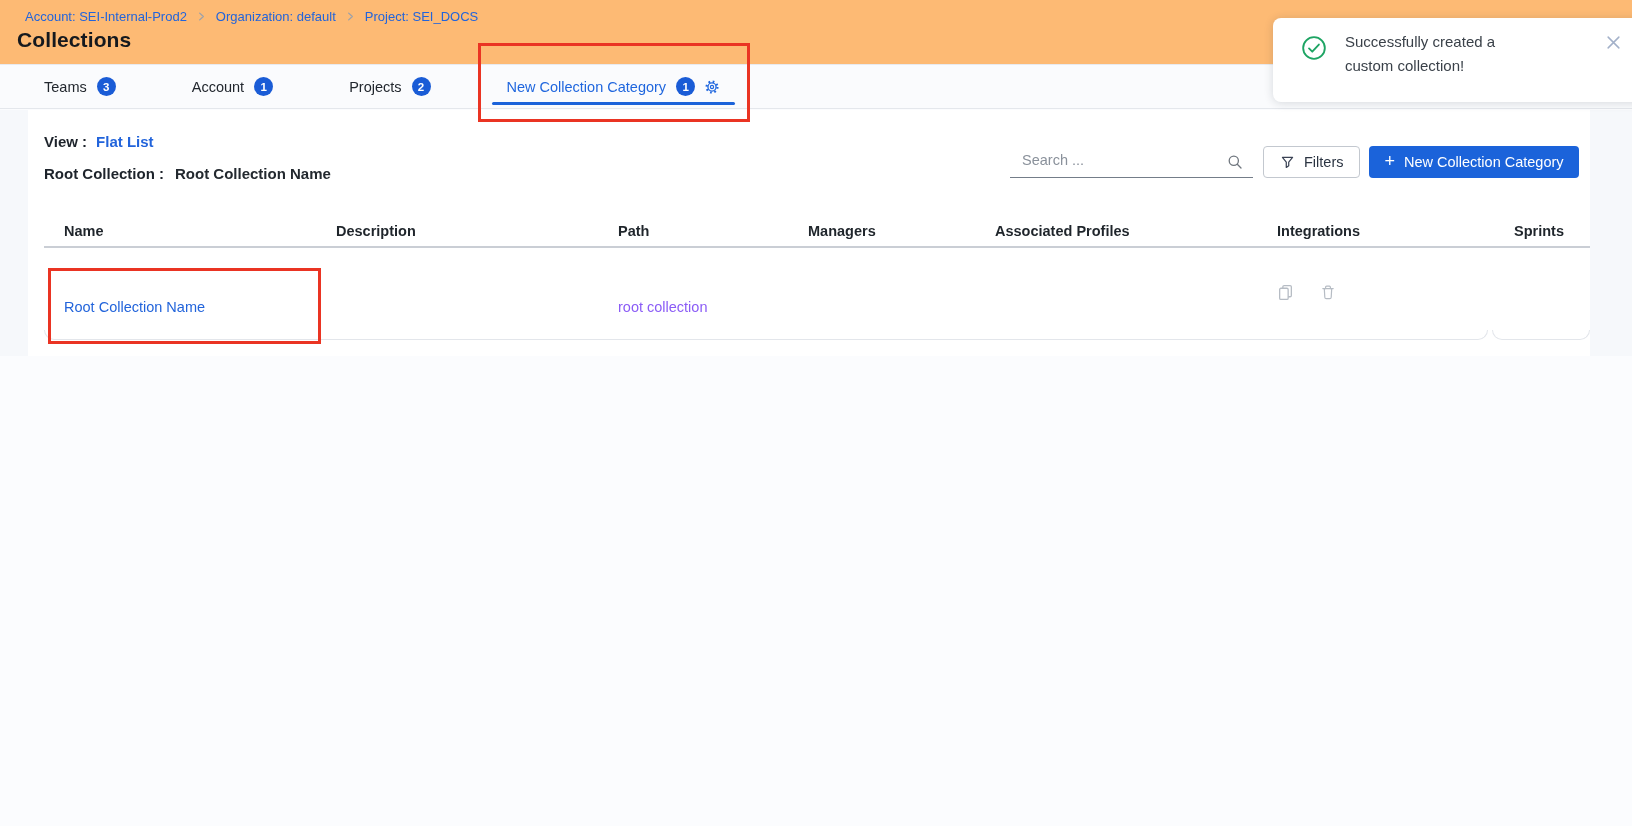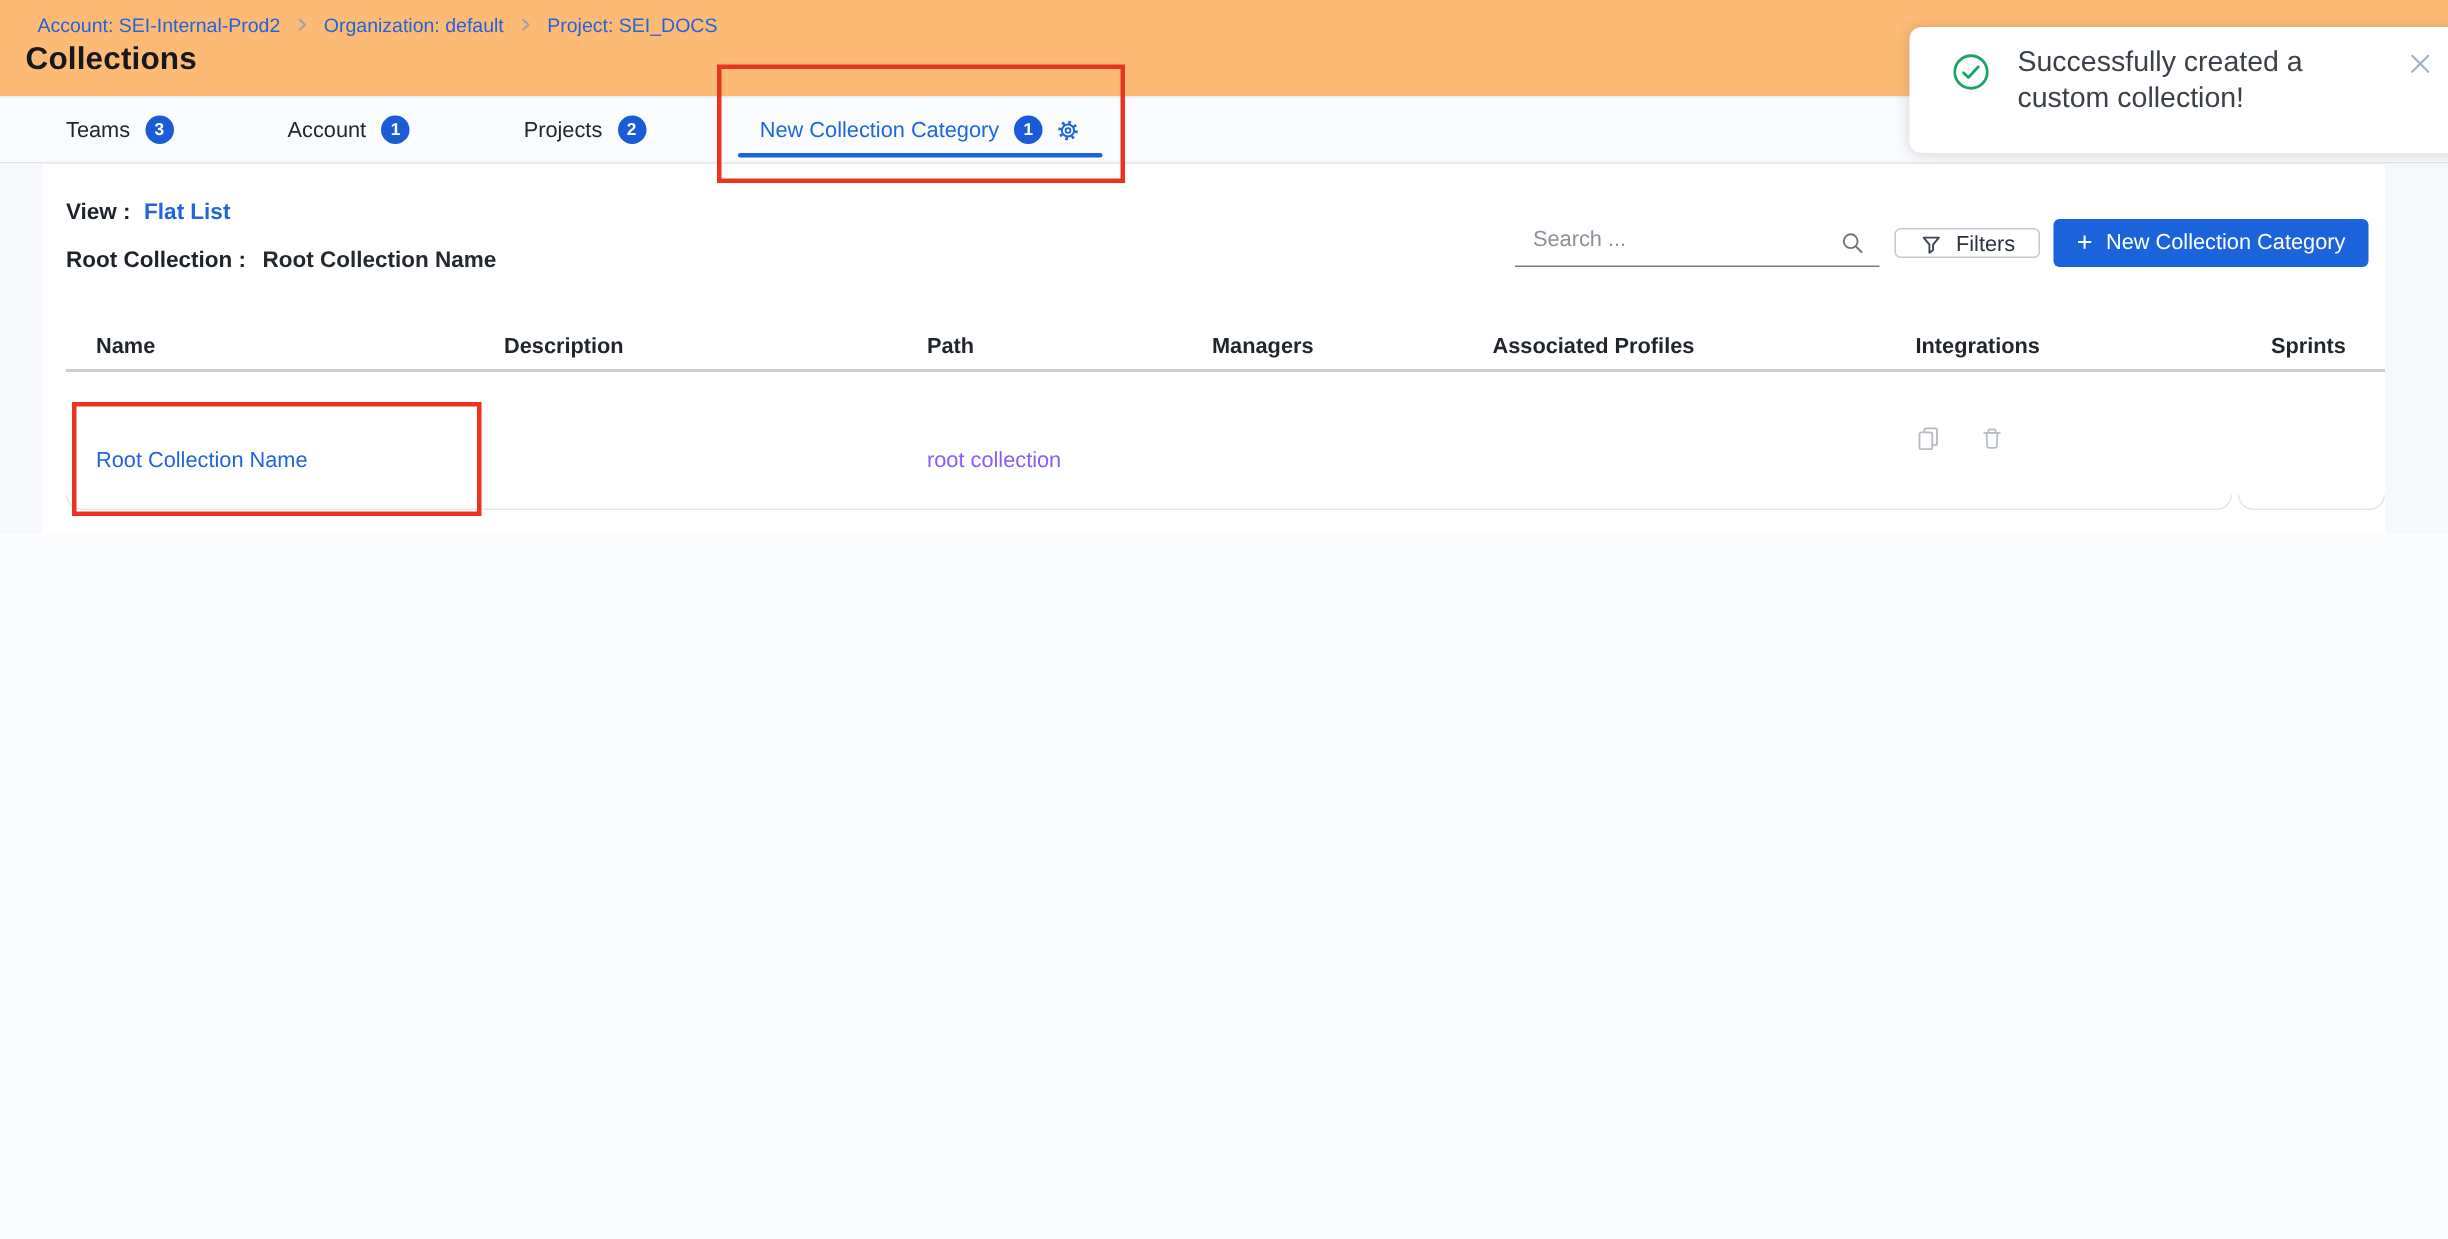--- a/index.html
+++ b/index.html
@@ -32,22 +32,22 @@
   .view-line { position:absolute; left:16px; top:23px; font-size:15px; font-weight:600; color:#1d232b; }
   .view-line .link { color:#2264db; margin-left:9px; cursor:pointer; }
   .root-line { position:absolute; left:16px; top:55px; font-size:15px; font-weight:600; color:#1d232b; }
   .root-line .val { margin-left:11px; color:#23292f; }
   .controls { position:absolute; left:982px; top:36px; display:flex; align-items:center; }
   .search-wrap { position:relative; width:243px; height:32px; border-bottom:1px solid #747d89; }
   .search-wrap input { width:100%; height:100%; border:none; outline:none; background:transparent;
     font-family:"Liberation Sans", sans-serif; font-size:14.5px; color:#2b313a; padding:0 34px 4px 12px; }
   .search-wrap input::placeholder { color:#8a919b; }
   .search-icon { position:absolute; right:10px; top:8px; }
-  .filters-btn { margin-left:10px; height:20px; padding:0 16px; background:#fff; border:1px solid #c3c8cf;
-    border-radius:4px; display:flex; align-items:flex-end; gap:9px; font-size:14.5px; color:#2b3442; cursor:pointer; }
+  .filters-btn { margin-left:10px; height:32px; padding:0 16px; background:#fff; border:1px solid #c3c8cf;
+    border-radius:4px; display:flex; align-items:center; gap:9px; font-size:14.5px; color:#2b3442; cursor:pointer; }
   .new-btn { margin-left:9px; height:32px; padding:0 15px; background:#1b63da; border:none; border-radius:4px;
     display:flex; align-items:center; gap:9px; font-size:14.5px; font-weight:500; color:#fff; cursor:pointer; }
   .new-btn .plus { font-size:18px; font-weight:400; line-height:1; margin-top:-2px; }
   
   .tgrid { display:grid; grid-template-columns:272px 282px 190px 187px 282px 237px 1fr; padding-left:20px; }
   .table-head { position:absolute; left:16px; top:113px; width:1546px; height:25px;
     border-bottom:2px solid #caced5; font-size:14.5px; font-weight:700; color:#1f252b; }
   .table-row { position:absolute; left:16px; top:140px; width:1546px; height:90px; font-size:14.5px; }
   .cell-name { padding-top:49px; }
   .cell-name a { color:#2264db; text-decoration:none; cursor:pointer; }
@@ -61,21 +61,21 @@
   .seg1 { left:44px; top:330px; width:1444px; }
   .seg2 { left:1492px; top:330px; width:98px; }
   
   .red-box { position:absolute; border:3px solid #ea3423; pointer-events:none; }
   .red-box-tab { left:478px; top:43px; width:272px; height:79px; }
   .red-box-row { left:48px; top:268px; width:273px; height:76px; }
   
   .toast { position:absolute; left:1273px; top:18px; width:392px; height:84px; background:#fff;
     border-radius:8px; box-shadow:0 1px 10px rgba(25,35,50,.16); }
   .toast-check { position:absolute; left:28px; top:17px; }
-  .toast-msg { position:absolute; left:72px; top:12px; width:202px; font-size:19px; line-height:23.5px; color:#3a4149; }
+  .toast-msg { position:absolute; left:72px; top:12px; width:202px; font-size:15px; line-height:23.5px; color:#3a4149; }
   .toast-close { position:absolute; left:333px; top:17px; cursor:pointer; display:flex; }
 </style>
 </head>
 <body>
 
 <div class="screen">
 
   <div class="topbar">
     <div class="breadcrumb">
       <a>Account: SEI-Internal-Prod2</a>

